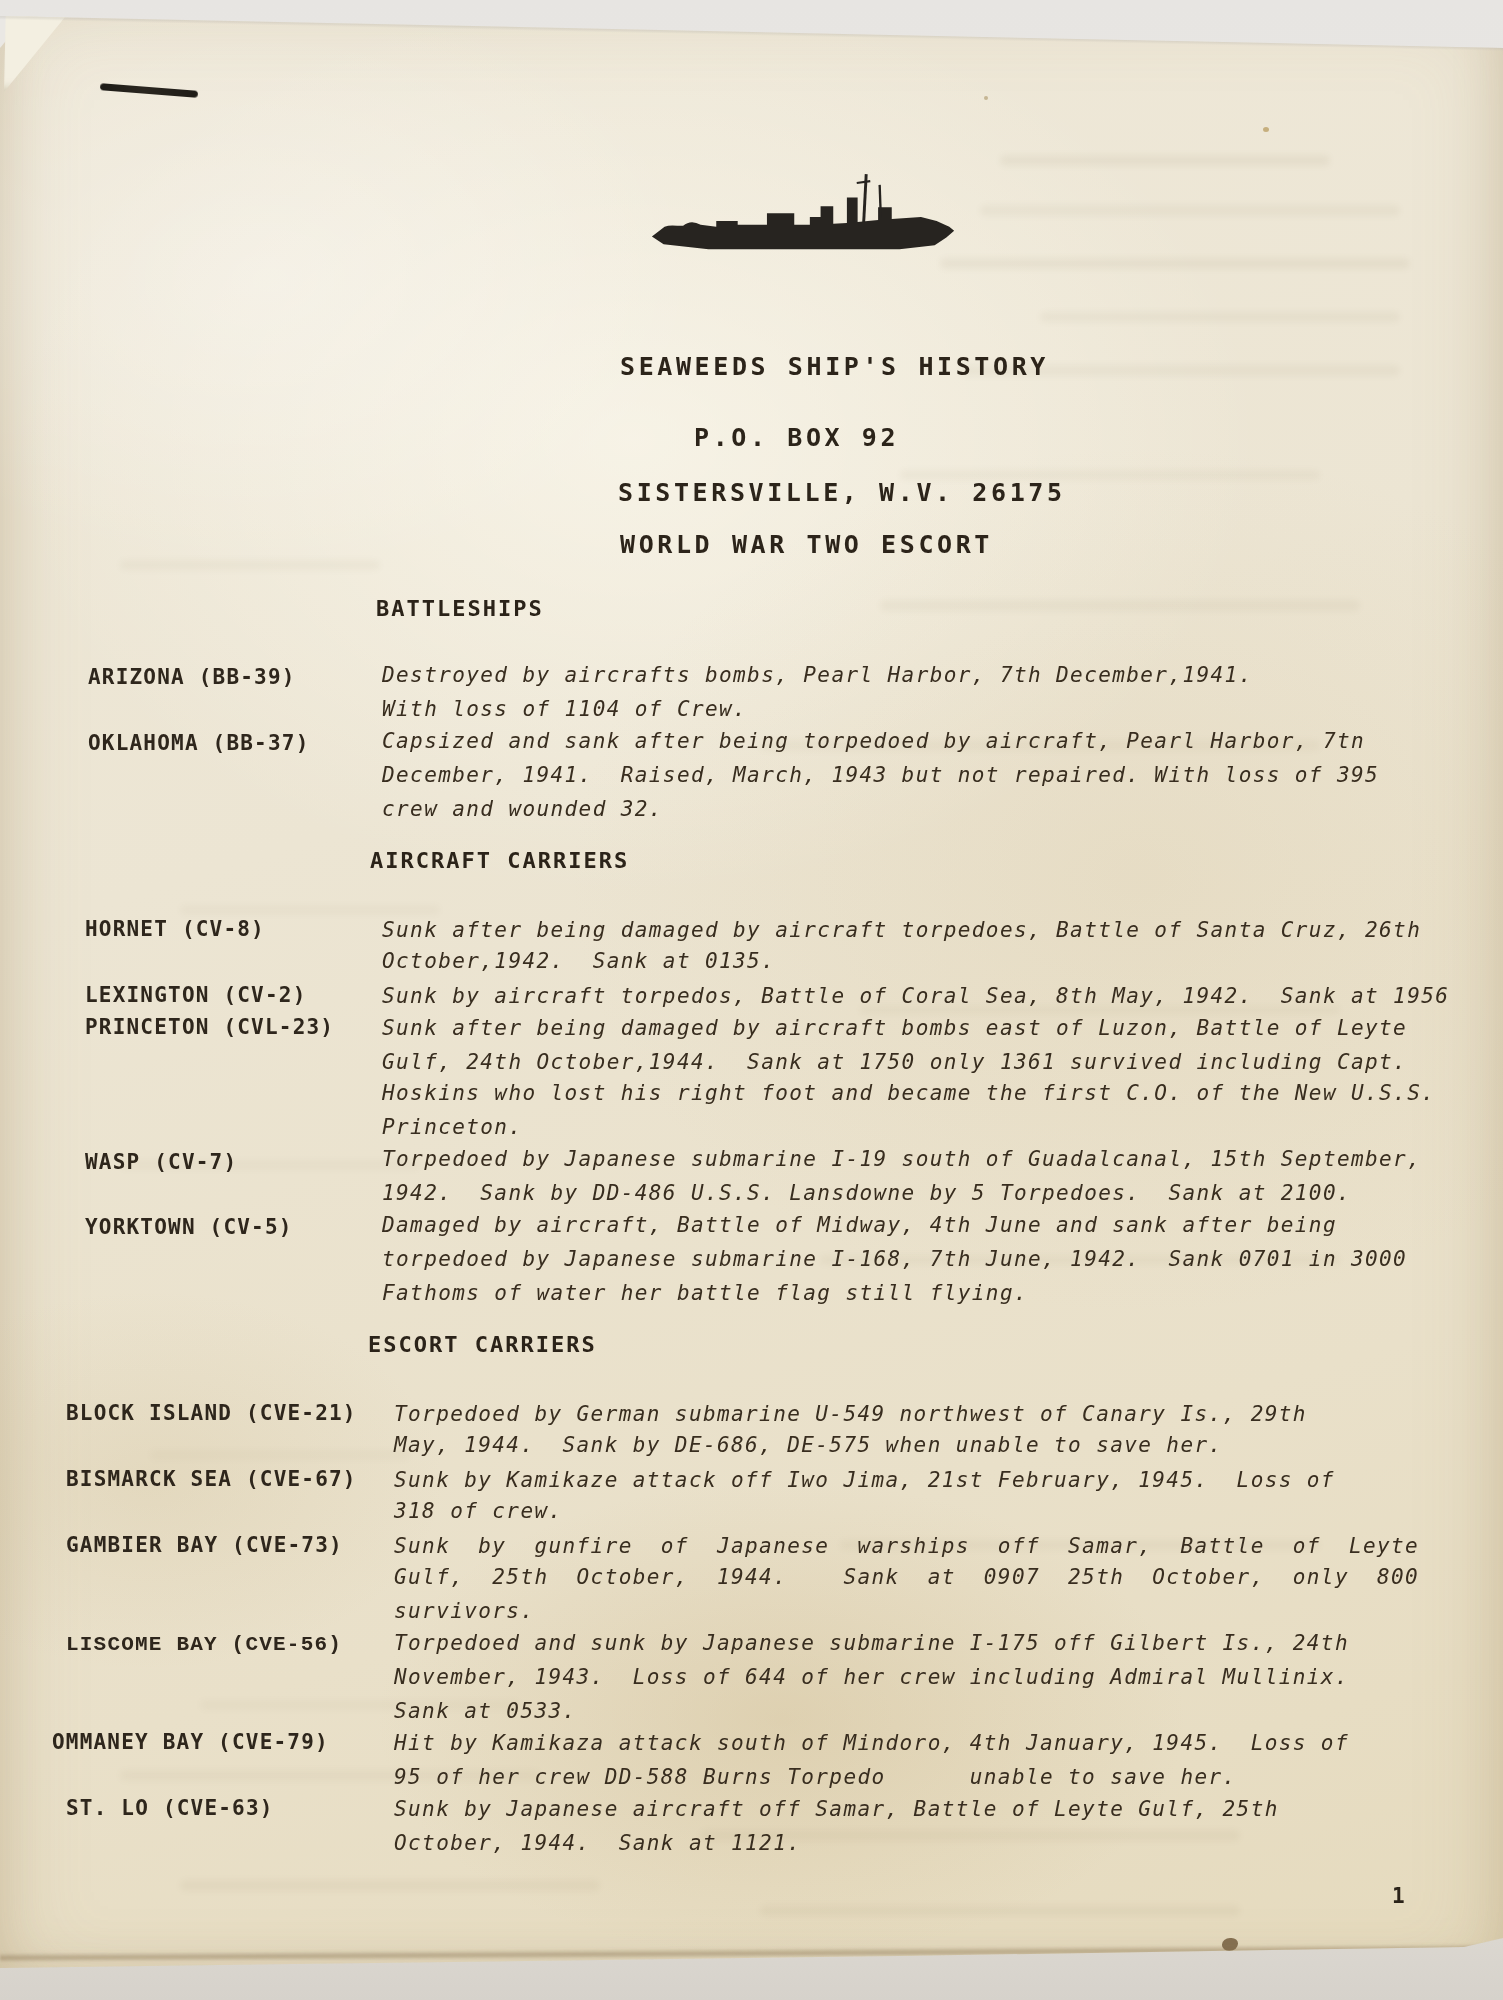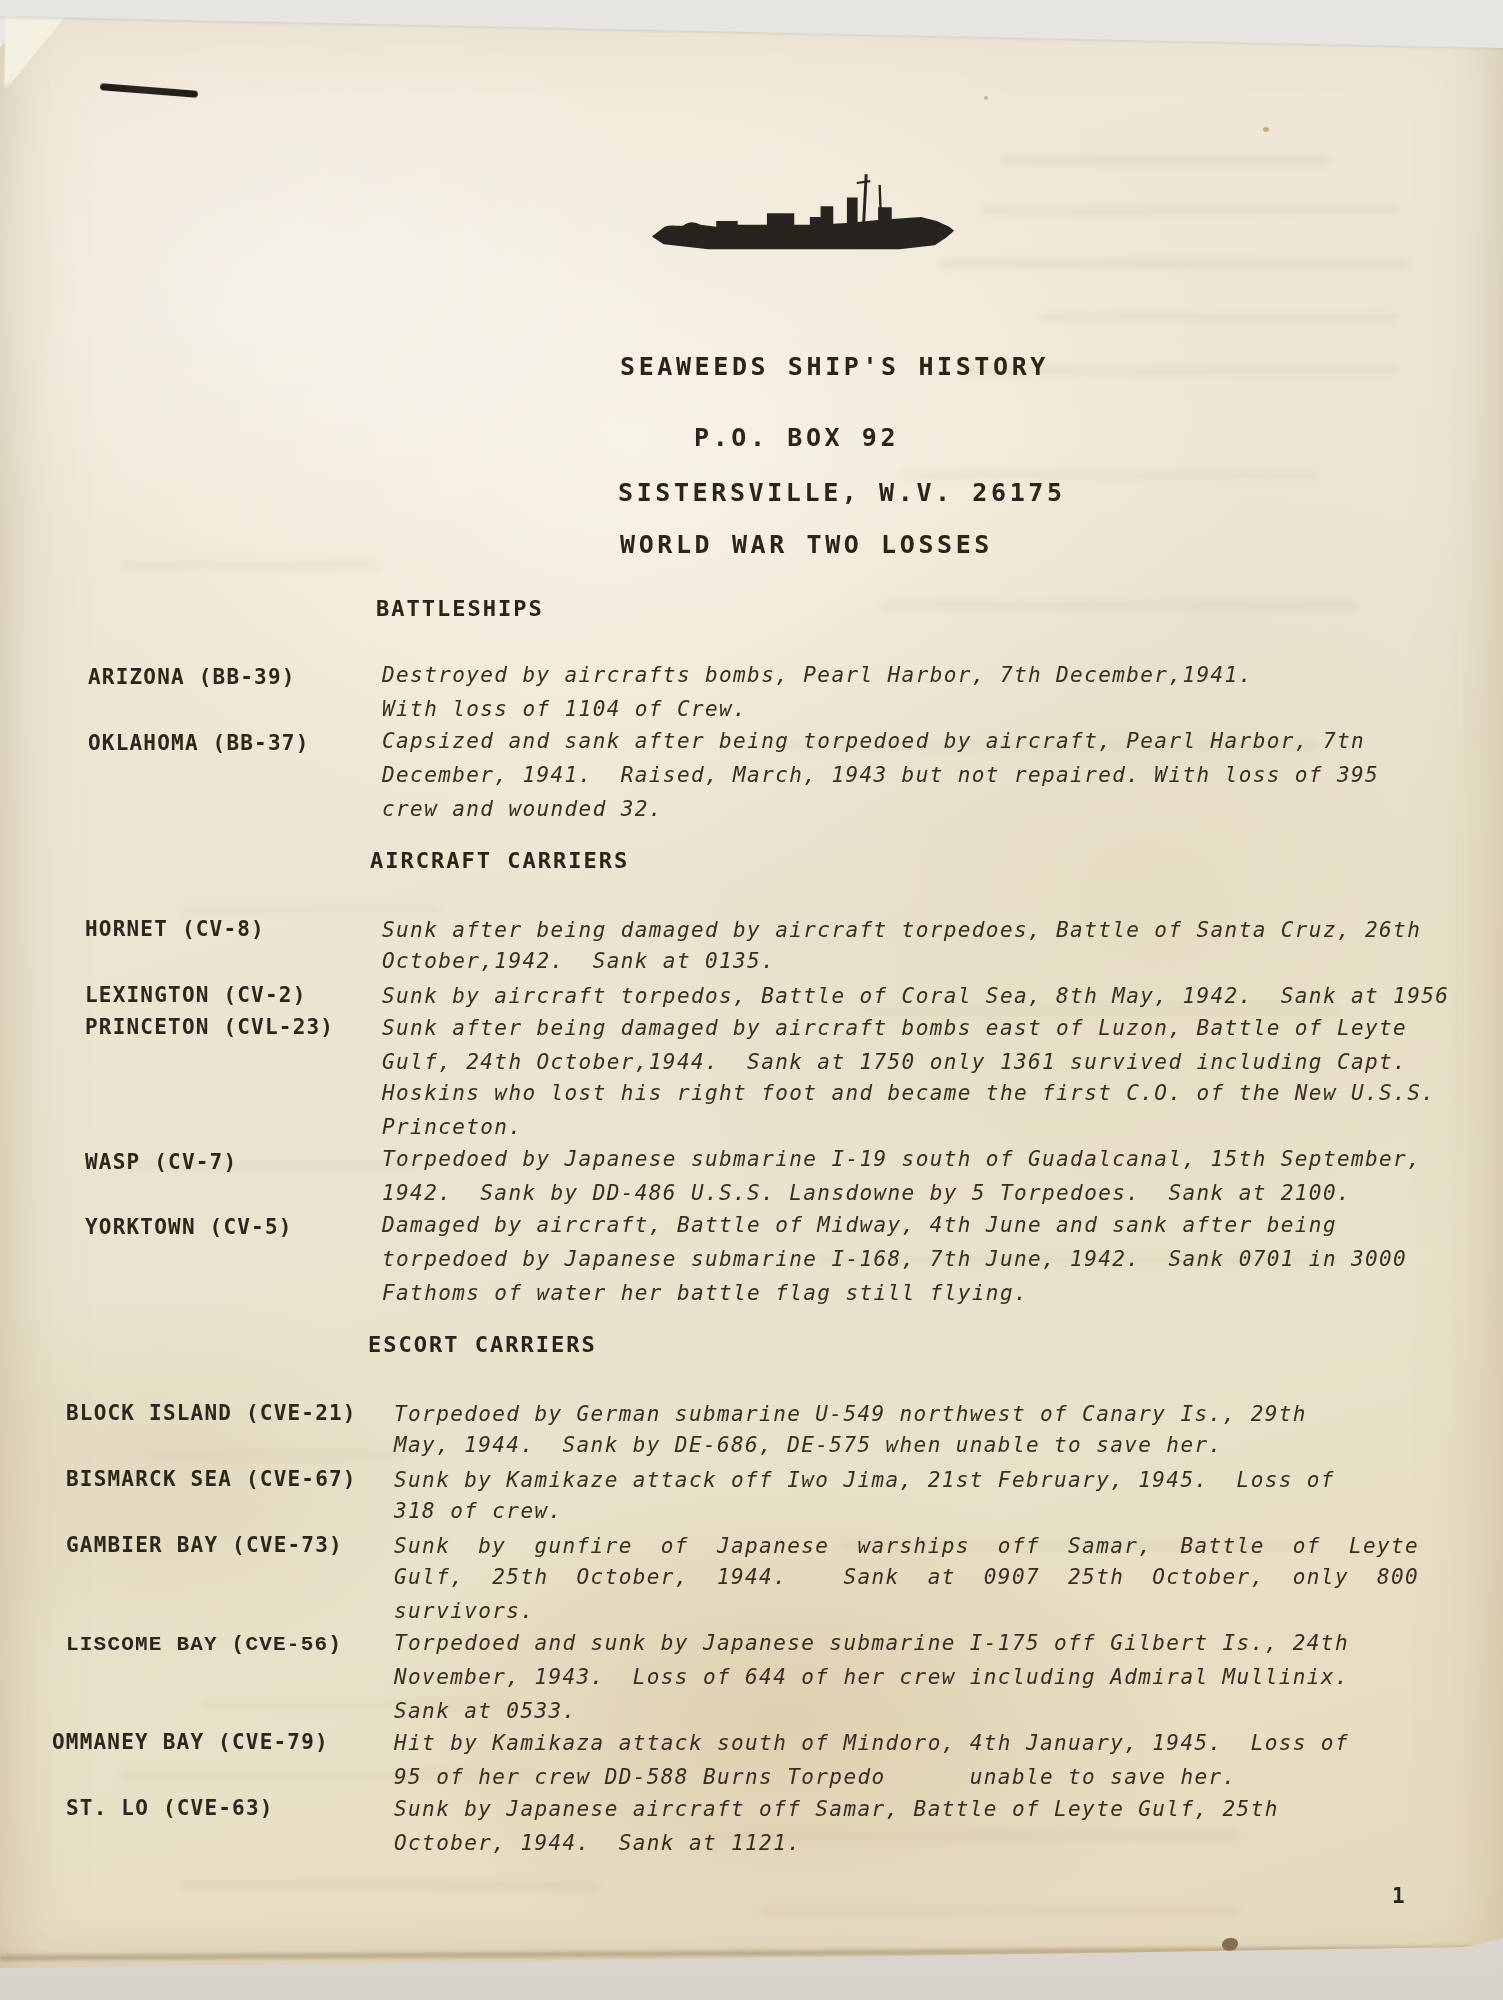--- a/index.html
+++ b/index.html
@@ -100,21 +100,21 @@
           <rect x="221" y="5" width="3" height="50" transform="rotate(3 222 30)"></rect>
           <rect x="237" y="16" width="2.4" height="34" transform="rotate(-2 238 33)"></rect>
           <rect x="214" y="12" width="14" height="2.2" transform="rotate(-8 221 13)"></rect>
         </g>
       </svg>
     </div>
 
     <div class="t title-line" style="left:620px;top:352px">SEAWEEDS SHIP'S HISTORY</div>
     <div class="t title-line" style="left:694px;top:423px">P.O. BOX 92</div>
     <div class="t title-line" style="left:618px;top:478px">SISTERSVILLE, W.V. 26175</div>
-    <div class="t title-line" style="left:620px;top:530px">WORLD WAR TWO LOSSES</div>
+    <div class="t title-line" style="left:620px;top:530px">WORLD WAR TWO ESCORT</div>
 
     <div id="doc-body">
         <div class="t sec-heading" style="left: 376px; top: 596px;">BATTLESHIPS</div>
         <div class="t entry-name" style="left: 88px; top: 665px;">ARIZONA (BB-39)</div>
         <div class="t desc-line" style="left: 382px; top: 663px;">Destroyed by aircrafts bombs, Pearl Harbor, 7th December,1941.</div>
         <div class="t desc-line" style="left: 382px; top: 697px;">With loss of 1104 of Crew.</div>
         <div class="t entry-name" style="left: 88px; top: 731px;">OKLAHOMA (BB-37)</div>
         <div class="t desc-line" style="left: 382px; top: 729px;">Capsized and sank after being torpedoed by aircraft, Pearl Harbor, 7tn</div>
         <div class="t desc-line" style="left: 382px; top: 763px;">December, 1941.  Raised, March, 1943 but not repaired. With loss of 395</div>
         <div class="t desc-line" style="left: 382px; top: 797px;">crew and wounded 32.</div>

